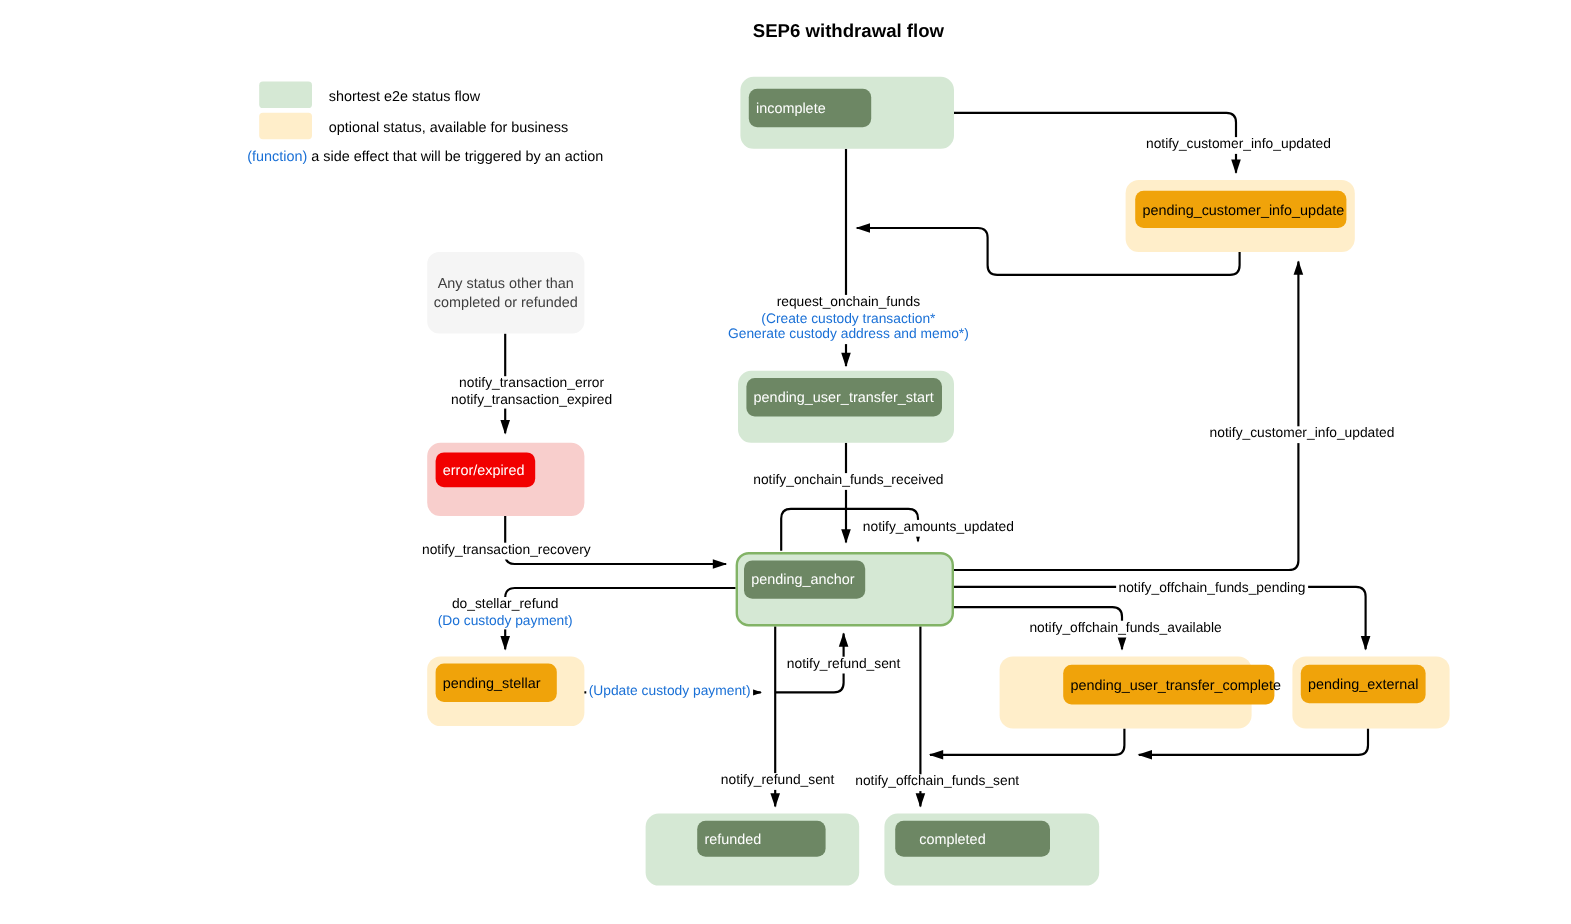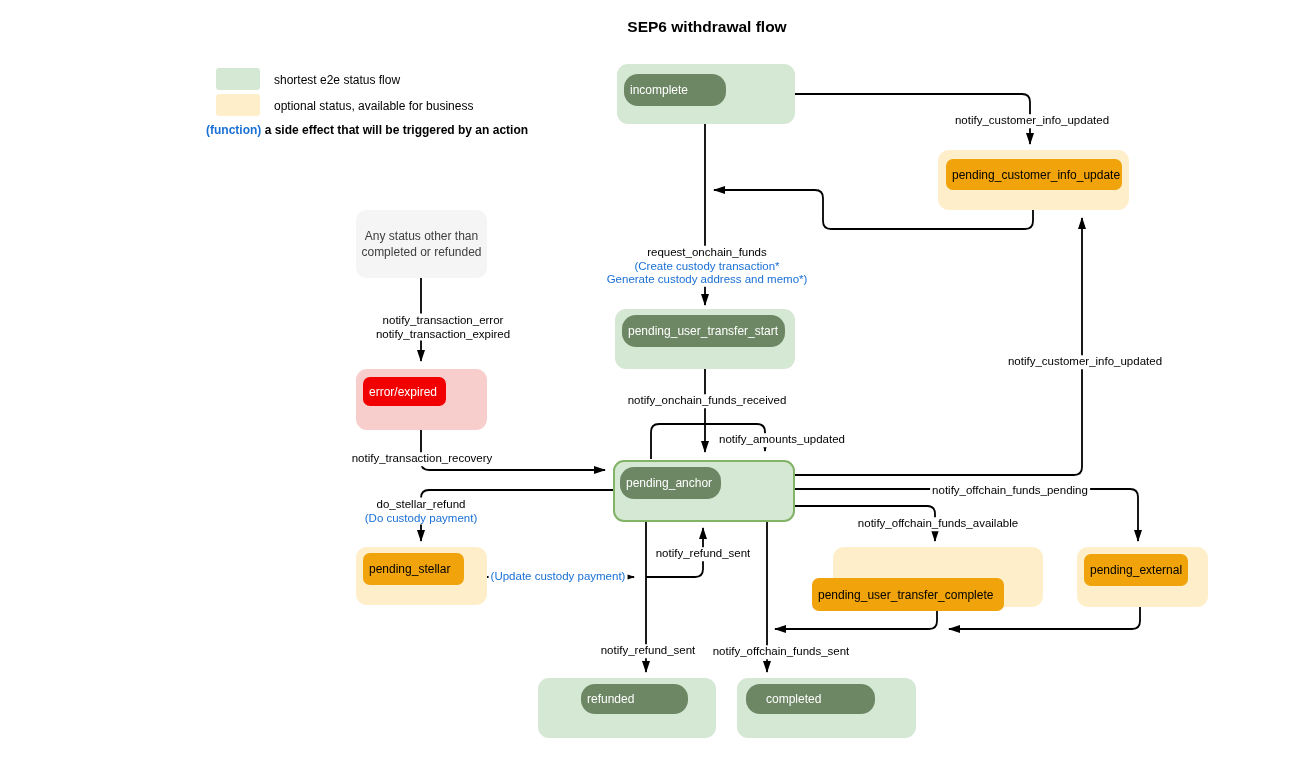--- a/index.html
+++ b/index.html
@@ -10,21 +10,21 @@
          font-size:15.5px;font-weight:bold;}
   .outer{position:absolute;border-radius:11px;box-sizing:border-box;}
   .green{background:#d5e8d4;}
   .green-b{background:#d5e8d4;border:2px solid #82b366;}
   .cream{background:#ffeeca;}
   .pink{background:#f8cecc;}
   .grayb{background:#f5f5f5;border-radius:10px;font-size:12px;color:#404040;
          display:flex;align-items:center;justify-content:center;text-align:center;line-height:16px;}
   .inner{position:absolute;border-radius:7px;font-size:12px;color:#fff;
          display:flex;align-items:center;padding:0 6px;white-space:nowrap;box-sizing:border-box;}
-  .inner.dark{background:#6d8764;border-radius:14px;}
+  .inner.dark{background:#6d8764;}
   .inner.orange{background:#f0a30a;color:#000;}
   .inner.red{background:#f20000;}
   .elabel{position:absolute;transform:translate(-50%,-50%);white-space:nowrap;
           font-size:11.5px;background:#ffffff;padding:0 2px;text-align:center;line-height:13.5px;}
   .blue{color:#1a70d6;}
   .legend-swatch{position:absolute;width:44px;height:22px;border-radius:3px;}
   .legend-text{position:absolute;font-size:12px;transform:translateY(-50%);white-space:nowrap;}
 </style>
 </head>
 <body>
@@ -55,21 +55,21 @@
     <path d="M937,607 V621 Q937,629 929,629 H775" marker-end="url(#arrow)"></path>
     <path d="M1140,607 V621 Q1140,629 1132,629 H949" marker-end="url(#arrow)"></path>
   </svg>
 
   <div class="title">SEP6 withdrawal flow</div>
 
   <div class="legend-swatch green" style="left:216px;top:68px;"></div>
   <div class="legend-text" style="left:274px;top:80px;">shortest e2e status flow</div>
   <div class="legend-swatch cream" style="left:216px;top:94px;"></div>
   <div class="legend-text" style="left:274px;top:106px;">optional status, available for business</div>
-  <div class="legend-text" style="left:206px;top:130px;font-weight:bold;">
+  <div class="legend-text" style="left:206px;top:130px;">
     <span class="blue">(function)</span>
     <span>a side effect that will be triggered by an action</span>
   </div>
 
   <div class="outer green" style="left:617px;top:64px;width:178px;height:60px;"></div>
   <div class="inner dark" style="left:624px;top:74px;width:102px;height:32px;">incomplete</div>
 
   <div class="outer cream" style="left:938px;top:150px;width:191px;height:60px;"></div>
   <div class="inner orange" style="left:946px;top:159px;width:176px;height:31px;">pending_customer_info_update</div>
 
@@ -86,21 +86,21 @@
   <div class="outer pink" style="left:356px;top:369px;width:131px;height:61px;"></div>
   <div class="inner red" style="left:363px;top:377px;width:83px;height:29px;">error/expired</div>
 
   <div class="outer green-b" style="left:613px;top:460px;width:182px;height:62px;"></div>
   <div class="inner dark" style="left:620px;top:467px;width:101px;height:32px;">pending_anchor</div>
 
   <div class="outer cream" style="left:356px;top:547px;width:131px;height:58px;"></div>
   <div class="inner orange" style="left:363px;top:553px;width:101px;height:32px;">pending_stellar</div>
 
   <div class="outer cream" style="left:833px;top:547px;width:210px;height:60px;"></div>
-  <div class="inner orange" style="left:812px;top:554px;width:192px;height:33px;margin-top:24px;">pending_user_transfer_complete</div>
+  <div class="inner orange" style="left:886px;top:554px;width:176px;height:33px;">pending_user_transfer_complete</div>
 
   <div class="outer cream" style="left:1077px;top:547px;width:131px;height:60px;"></div>
   <div class="inner orange" style="left:1084px;top:554px;width:104px;height:32px;">pending_external</div>
 
   <div class="outer green" style="left:538px;top:678px;width:178px;height:60px;"></div>
   <div class="inner dark" style="left:545px;top:684px;width:107px;height:30px;margin-left:36px;">refunded</div>
 
   <div class="outer green" style="left:737px;top:678px;width:179px;height:60px;"></div>
   <div class="inner dark" style="left:746px;top:684px;width:129px;height:30px;padding-left:20px;">completed</div>
 

